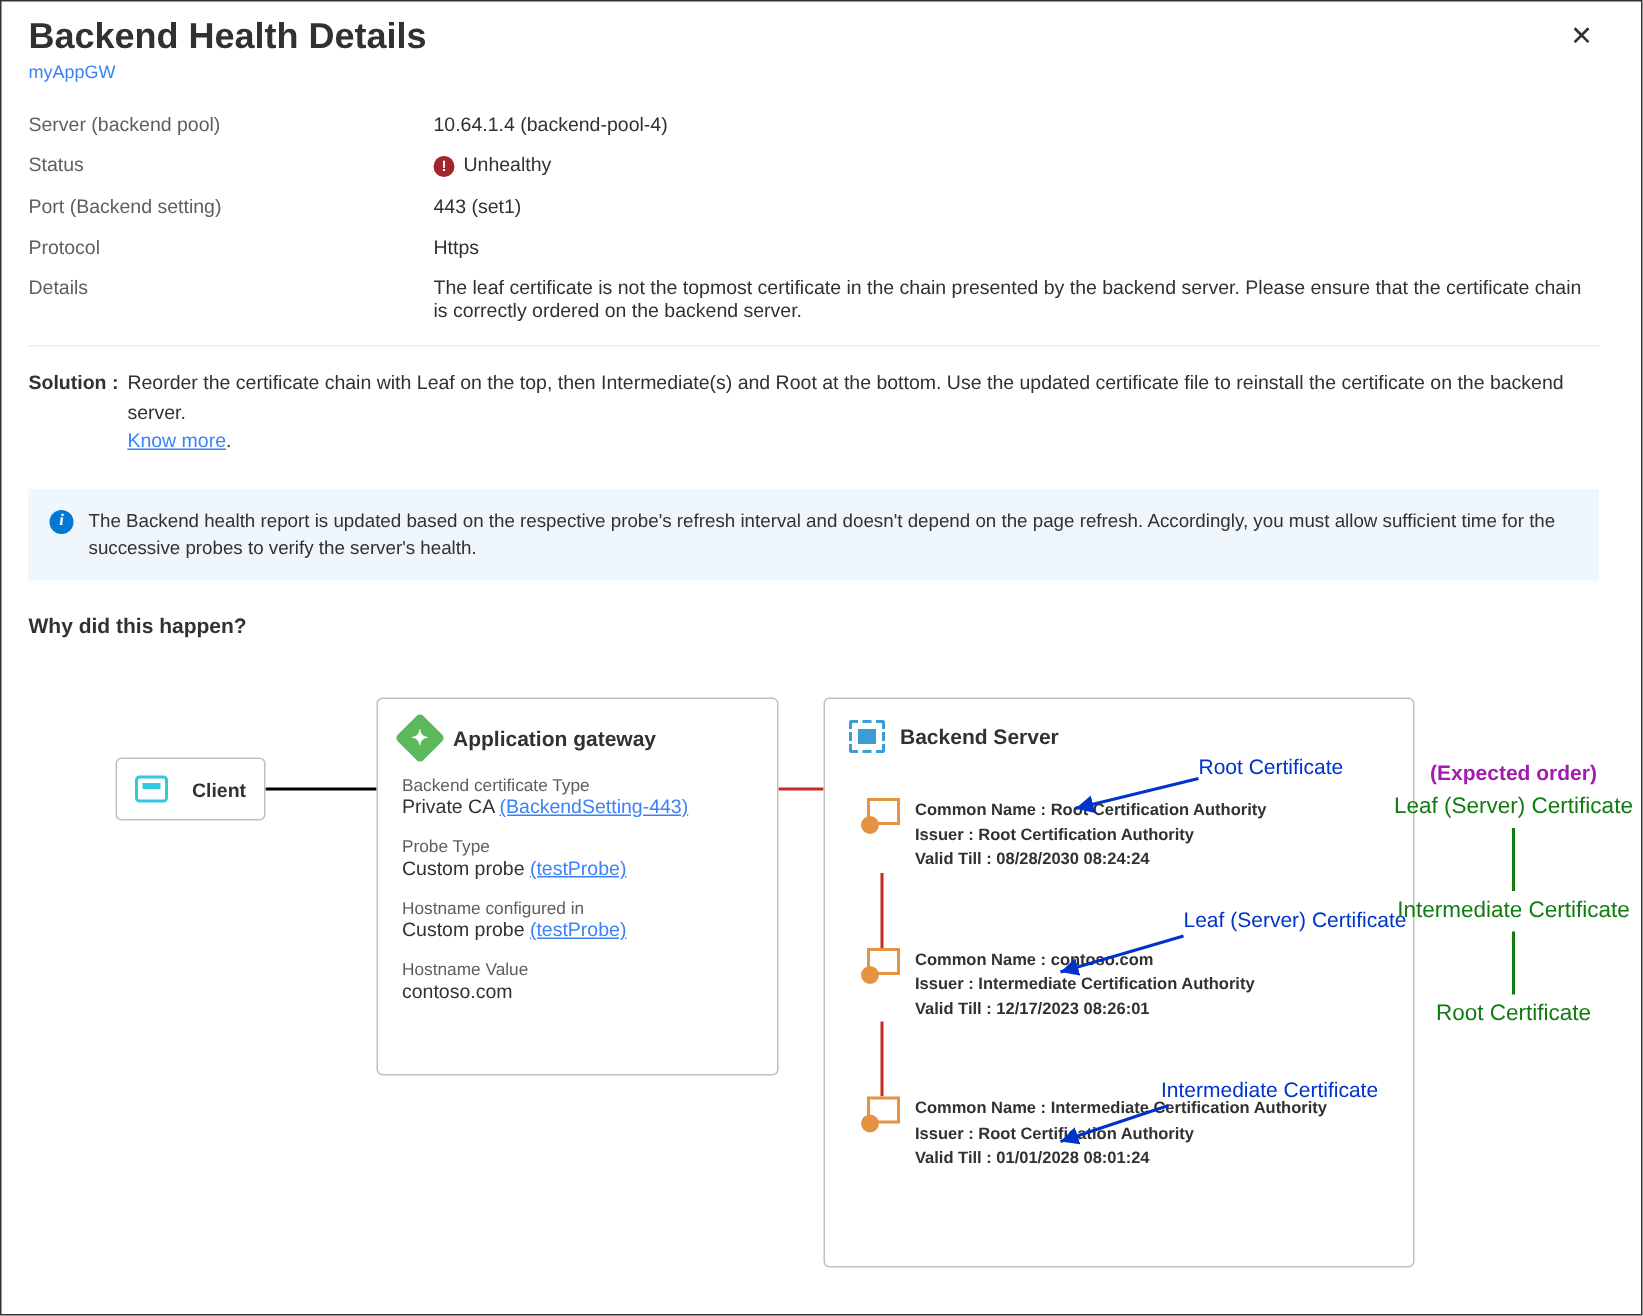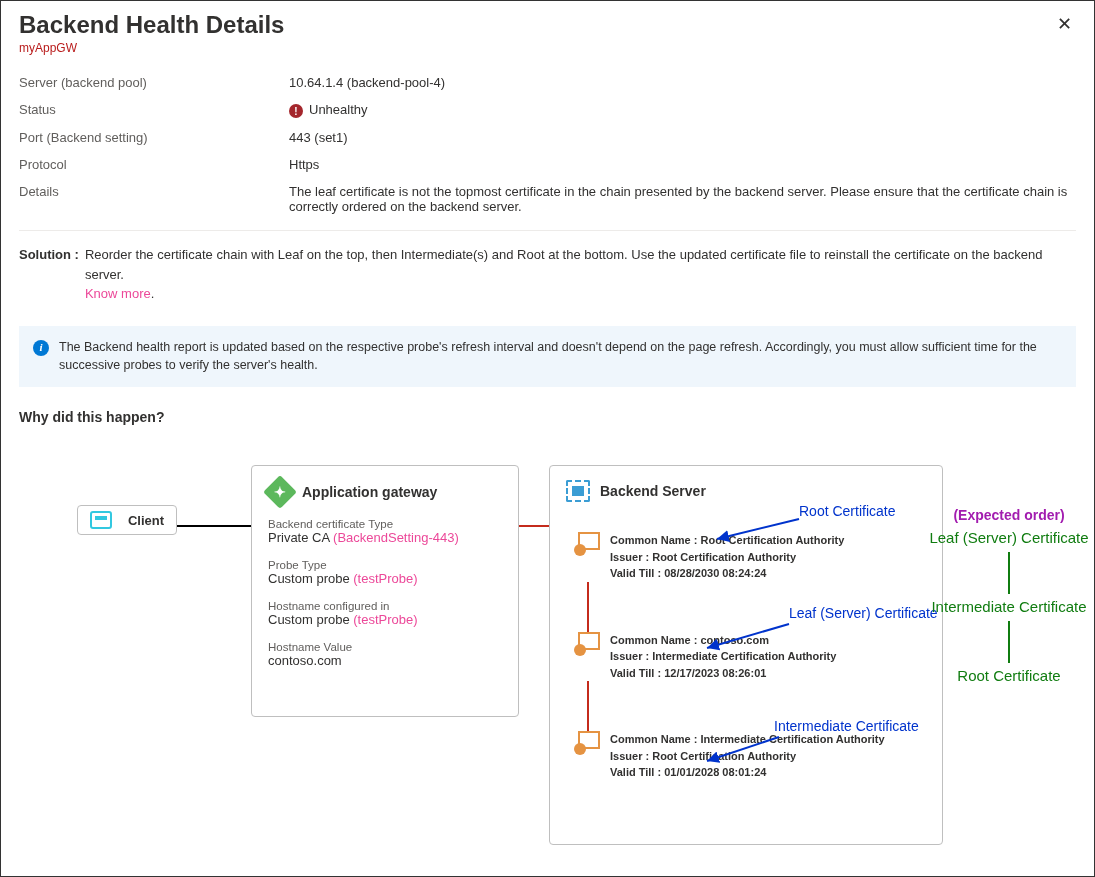--- a/index.html
+++ b/index.html
@@ -8,39 +8,39 @@
     padding: 0;
     font-family: "Segoe UI", -apple-system, sans-serif;
     font-size: 13px;
     color: #323130;
     background: #fff;
   }
   .pane {
     width: 1095px;
     height: 877px;
     border: 1px solid #333;
-    padding: 0 18px 18px 18px;
+    padding: 0 28px 18px 18px;
     position: relative;
     overflow: hidden;
   }
   .pane-header {
     display: flex;
     justify-content: space-between;
     align-items: flex-start;
     padding-top: 10px;
   }
   .pane-title {
     font-size: 24px;
     font-weight: 600;
     margin: 0;
     color: #323130;
   }
   .pane-subtitle {
     font-size: 12px;
-    color: #b91c1c;
+    color: #3b82f6;
     margin-top: 2px;
   }
   .close-btn {
     font-size: 18px;
     color: #323130;
     cursor: pointer;
     padding: 4px;
     line-height: 1;
   }
 
@@ -86,22 +86,23 @@
   .solution-row {
     display: flex;
     gap: 6px;
     line-height: 1.5;
   }
   .solution-label {
     font-weight: 600;
     white-space: nowrap;
   }
   .link {
-    color: #ec4899;
+    color: #3b82f6;
     cursor: pointer;
+    text-decoration: underline;
   }
 
   .info-box {
     background: #eff6fc;
     padding: 12px 14px;
     margin-top: 22px;
     display: flex;
     gap: 10px;
     font-size: 12.5px;
     line-height: 1.5;
@@ -133,21 +134,21 @@
     margin-top: 40px;
     height: 420px;
   }
 
   
   .client-box {
     position: absolute;
     left: 58px;
     top: 40px;
     width: 100px;
-    height: 30px;
+    height: 42px;
     border: 1px solid #bfbfbf;
     border-radius: 4px;
     display: flex;
     align-items: center;
     justify-content: center;
     gap: 16px;
     background: #fff;
   }
   .client-icon {
     width: 22px; height: 18px;

